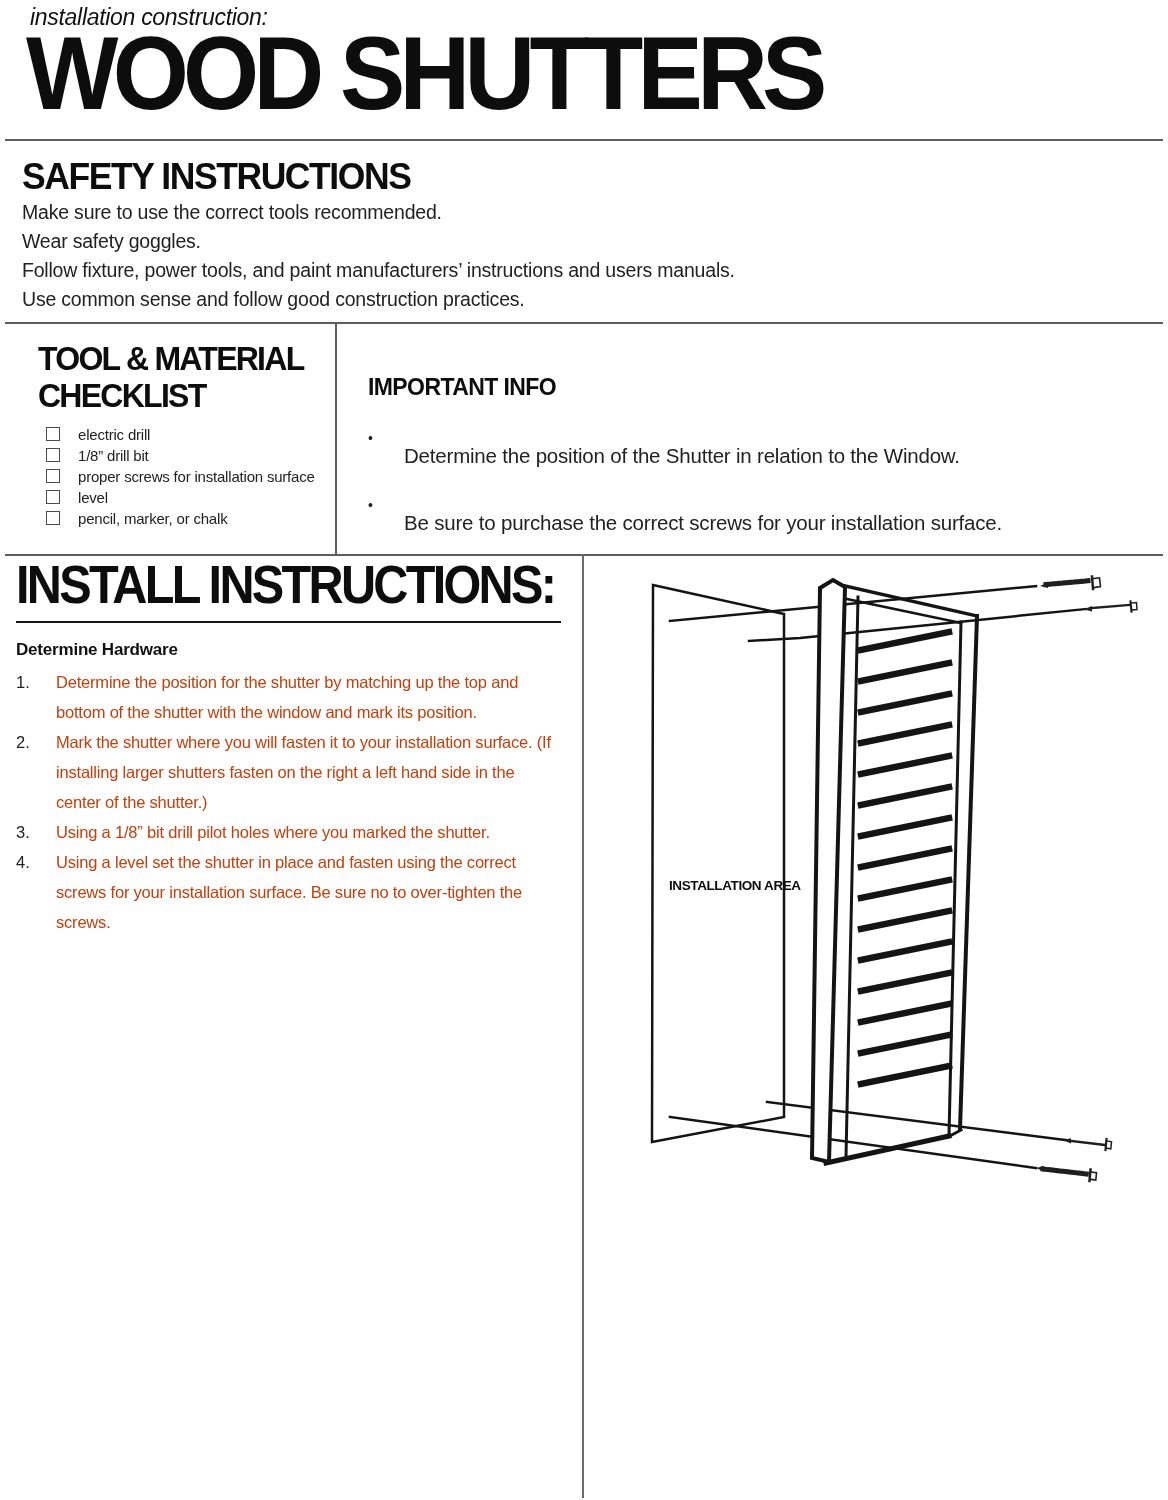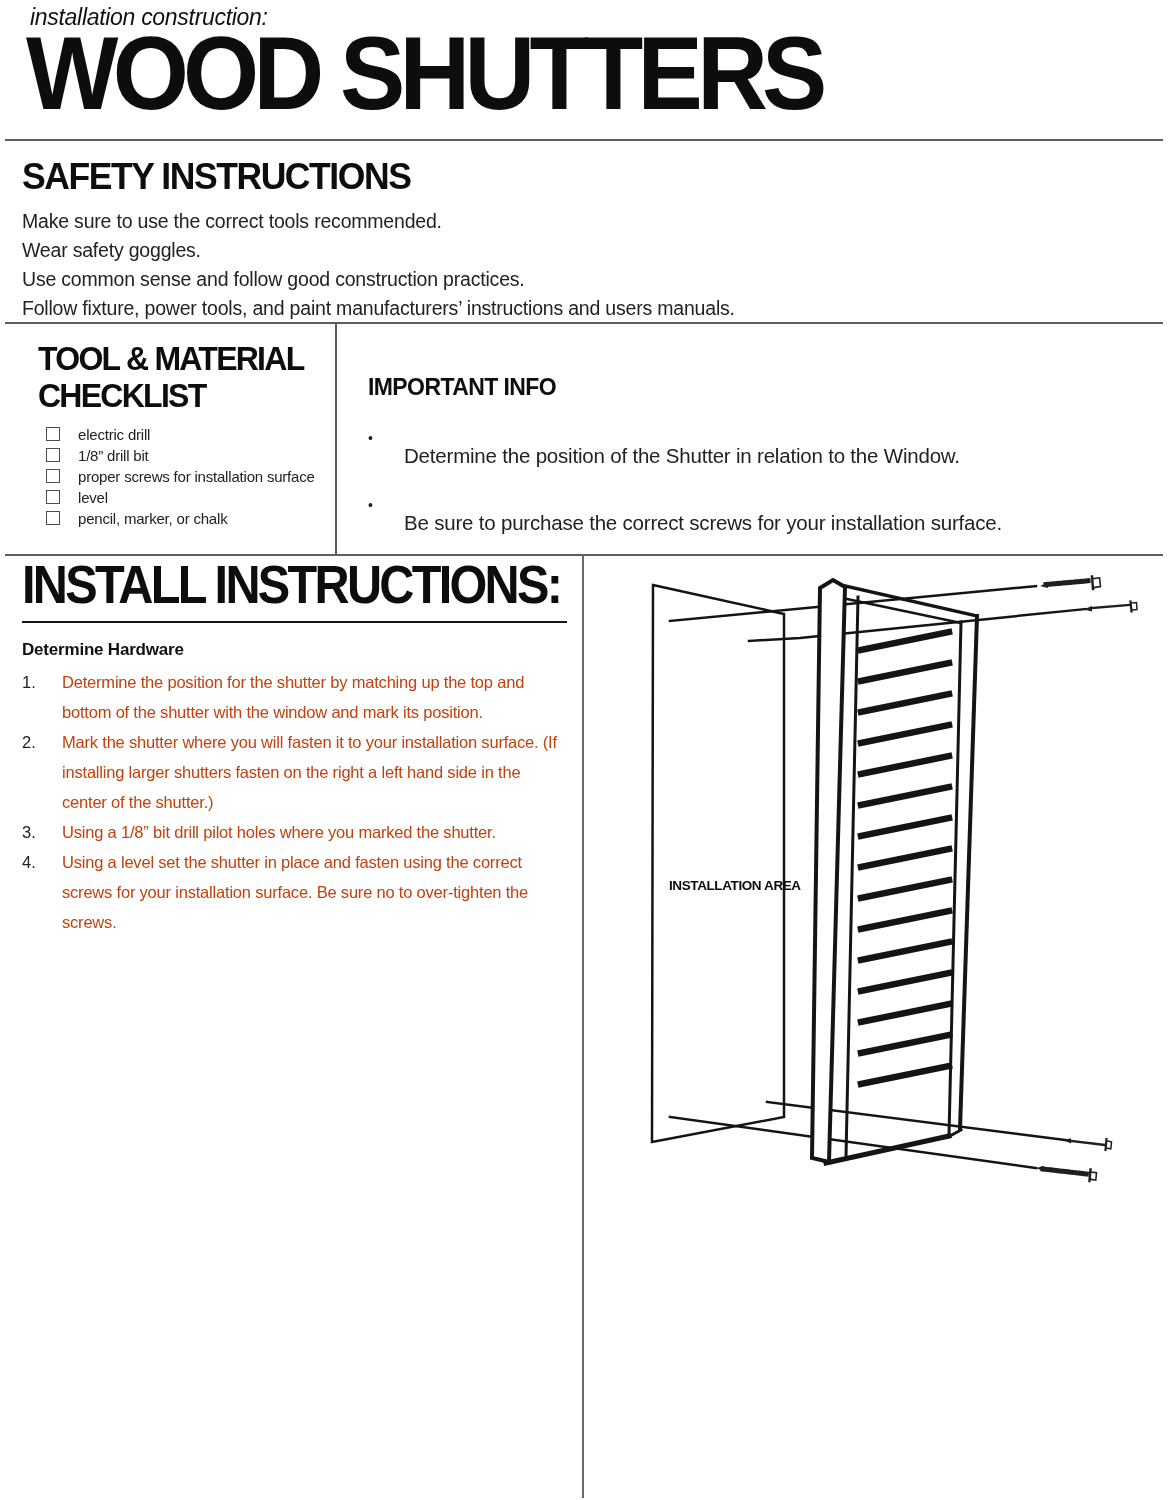--- a/index.html
+++ b/index.html
@@ -23,42 +23,42 @@
   #rule-3{top:554px;}
   .vrule{position:absolute;width:2px;background:#5d5d5d;}
   #vrule-1{left:335px;top:322px;height:232px;}
   #vrule-2{left:582px;top:554px;height:944px;background:#6a6a6a;}
   
   .safety{position:absolute;left:22px;top:156px;width:900px;}
   .safety h2{
     margin:0;font-size:37px;font-weight:800;letter-spacing:-1.5px;color:#0d0d0d;
     transform:scaleX(0.96);transform-origin:left top;
   }
-  .safety .body{margin-top:9px;}
+  .safety .body{}
   .safety p{margin:0;font-size:19.5px;line-height:29px;letter-spacing:-0.2px;color:#222;}
   
   .tools{position:absolute;left:38px;top:340px;width:305px;}
   .tools h2{
     margin:0;font-size:33px;line-height:37px;font-weight:800;letter-spacing:-1.8px;
     color:#0d0d0d;transform:scaleX(0.97);transform-origin:left top;
   }
   .tools ul{list-style:none;margin:10px 0 0 0;padding:0;}
   .tools li{display:flex;align-items:flex-start;font-size:15px;line-height:21px;letter-spacing:-0.2px;color:#222;}
   .cbx{
     flex:none;width:12px;height:12px;border:1.5px solid #4c4c4c;margin:3px 18px 0 8px;
     background:#fff;
   }
   
   .info{position:absolute;left:368px;top:374px;width:770px;}
   .info h2{margin:0;font-size:23px;font-weight:800;letter-spacing:-0.6px;color:#0d0d0d;}
   .info .bullet{display:flex;margin-top:25px;}
   .info .dot{flex:none;width:36px;font-size:14px;padding-top:4px;color:#222;}
   .info .btxt{flex:1;font-size:20.5px;line-height:24px;letter-spacing:-0.2px;color:#222;margin-top:18px;}
   
-  .install{position:absolute;left:22px;top:556px;width:546px;}
+  .install{position:absolute;left:16px;top:556px;width:546px;}
   .install h1{
     margin:0;font-size:54px;font-weight:800;letter-spacing:-3px;line-height:56px;
     color:#0d0d0d;white-space:nowrap;transform:scaleX(0.9);transform-origin:left top;
   }
   .head-underline{margin-top:9px;width:545px;height:2px;background:#161616;}
   .install .sub{margin-top:17px;font-size:17px;font-weight:700;letter-spacing:-0.2px;color:#111;}
   .install ol{list-style:none;margin:7px 0 0 0;padding:0;}
   .install li{display:flex;}
   .install .num{flex:none;width:40px;font-size:16.5px;line-height:30px;color:#222;}
   .install .txt{flex:1;font-size:16.5px;line-height:30px;letter-spacing:-0.2px;color:#c2410c;}
@@ -74,22 +74,22 @@
 
 <div class="kicker">installation construction:</div>
 <div class="main-title">WOOD SHUTTERS</div>
 <div class="rule" id="rule-1"></div>
 
 <div class="safety">
   <h2>SAFETY INSTRUCTIONS</h2>
   <div class="body">
     <p>Make sure to use the correct tools recommended.</p>
     <p>Wear safety goggles.</p>
+    <p>Follow fixture, power tools, and paint manufacturers’ instructions and users manuals.</p>
     <p>Use common sense and follow good construction practices.</p>
-    <p>Follow fixture, power tools, and paint manufacturers’ instructions and users manuals.</p>
   </div>
 </div>
 <div class="rule" id="rule-2"></div>
 
 <div class="tools">
   <h2><span>TOOL &amp; MATERIAL</span><br><span>CHECKLIST</span></h2>
   <ul>
     <li>
         <span class="cbx"></span>
         <span>electric drill</span>

